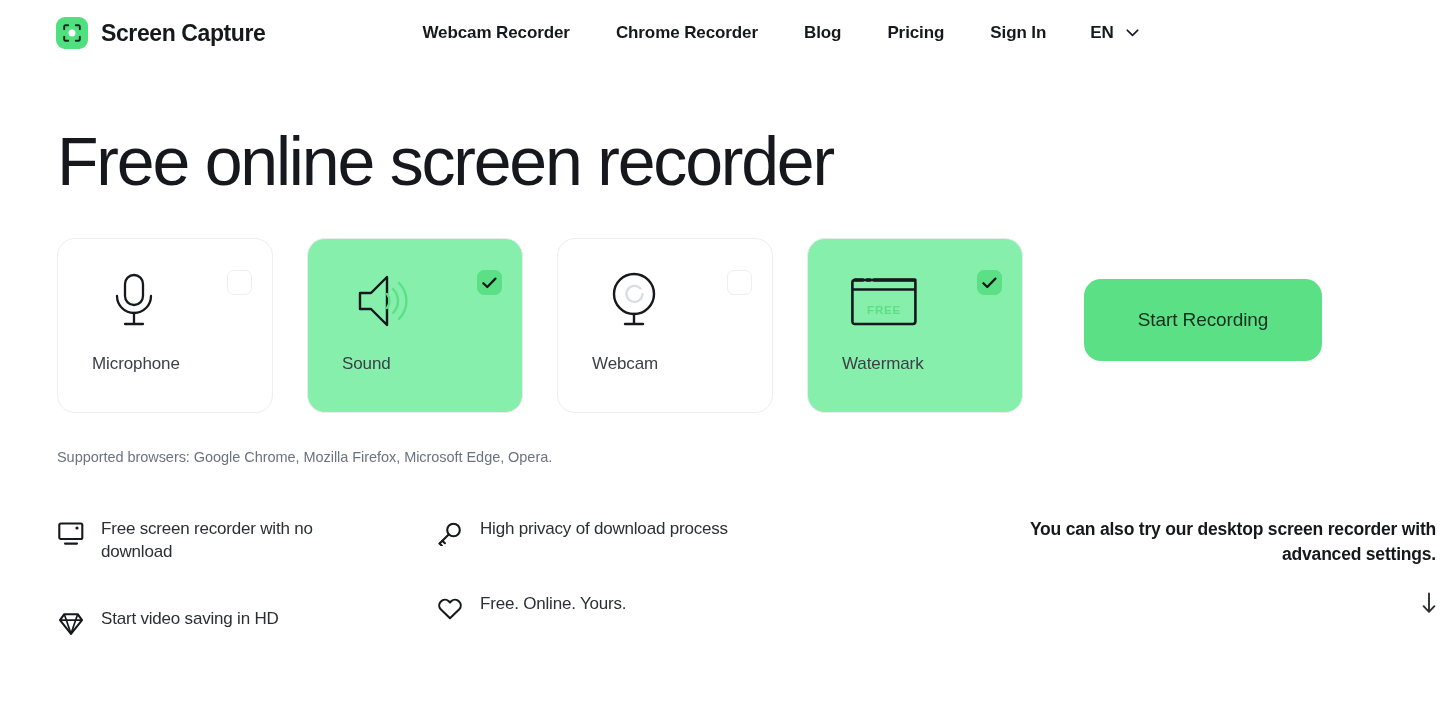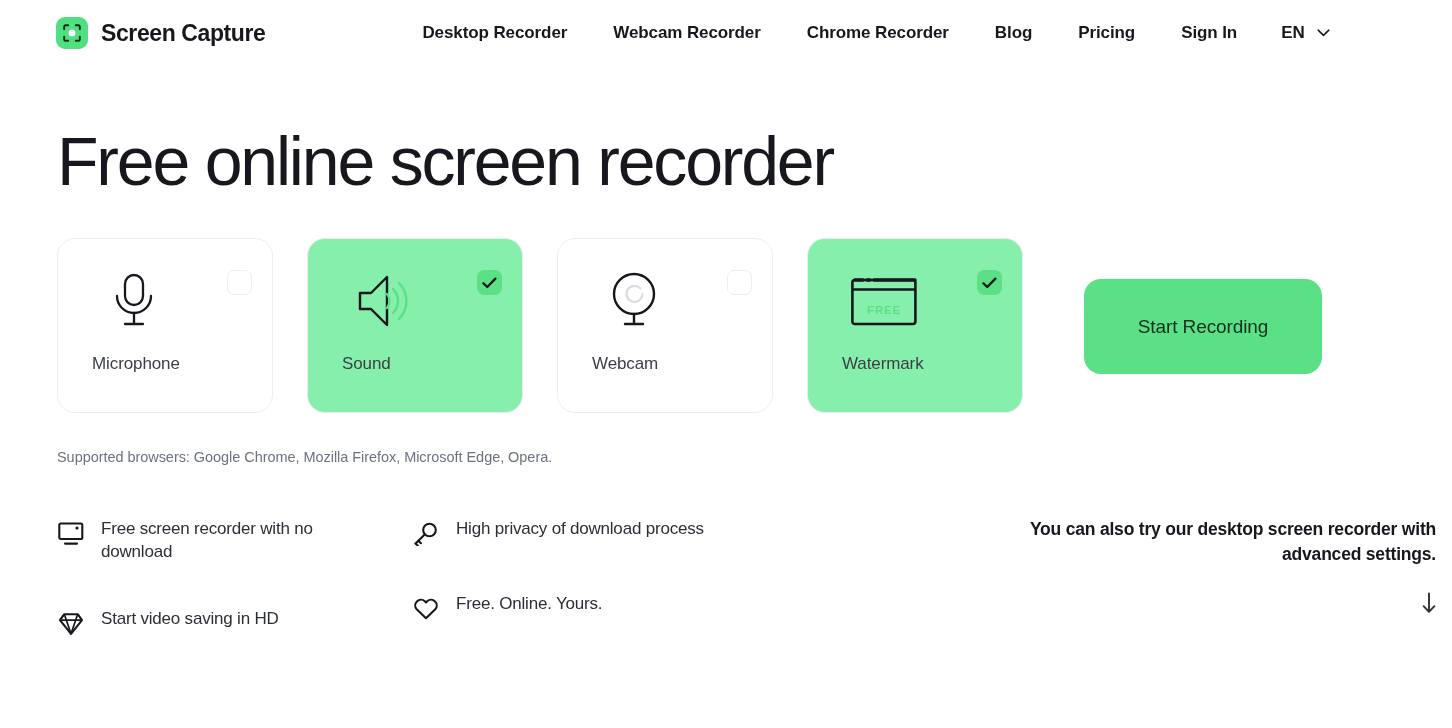--- a/index.html
+++ b/index.html
@@ -152,21 +152,21 @@
   .checkbox.checked {
     background: #5ce086;
     border-color: #5ce086;
     display: flex;
     align-items: center;
     justify-content: center;
   }
 
   .start-btn {
     width: 238px;
-    height: 95px;
+    height: 82px;
     margin-left: 27px;
     margin-top: 41px;
     border: none;
     border-radius: 17px;
     background: #5ce086;
     color: #12301d;
     font-family: "Liberation Sans", sans-serif;
     font-size: 19px;
     letter-spacing: -0.1px;
     cursor: pointer;
@@ -178,20 +178,21 @@
     font-size: 14.5px;
     color: #6b7280;
     letter-spacing: -0.05px;
   }
 
   
   .bottom {
     display: flex;
     margin: 52px 0 0 0;
     padding: 0 16px 0 57px;
+    gap: 24px;
   }
 
   .features-col {
     display: flex;
     flex-direction: column;
     gap: 44px;
   }
   .features-col.col1 { width: 355px; }
   .features-col.col2 { width: 330px; }
 
@@ -258,21 +259,20 @@
     <span class="brand-logo">
       <svg width="20" height="20" viewBox="0 0 20 20" aria-hidden="true">
         <path d="M2.2 6.2V3.6a1.4 1.4 0 0 1 1.4-1.4h2.6M13.8 2.2h2.6a1.4 1.4 0 0 1 1.4 1.4v2.6M17.8 13.8v2.6a1.4 1.4 0 0 1-1.4 1.4h-2.6M6.2 17.8H3.6a1.4 1.4 0 0 1-1.4-1.4v-2.6" fill="none" stroke="#0d2b17" stroke-width="1.9" stroke-linecap="round"></path>
         <circle cx="10" cy="10" r="3.5" fill="#ffffff"></circle>
       </svg>
     </span>
     <span class="brand-name">Screen Capture</span>
   </div>
 
   <nav class="nav">
-    <span class="nav-item">Desktop Recorder</span>
     <span class="nav-item">Webcam Recorder</span>
     <span class="nav-item">Chrome Recorder</span>
     <span class="nav-item">Blog</span>
     <span class="nav-item">Pricing</span>
     <span class="nav-item tight">Sign In</span>
 
     <span class="lang">
       <span class="lang-label">EN</span>
       <span>
         <svg class="chev" viewBox="0 0 14 9" aria-hidden="true">

